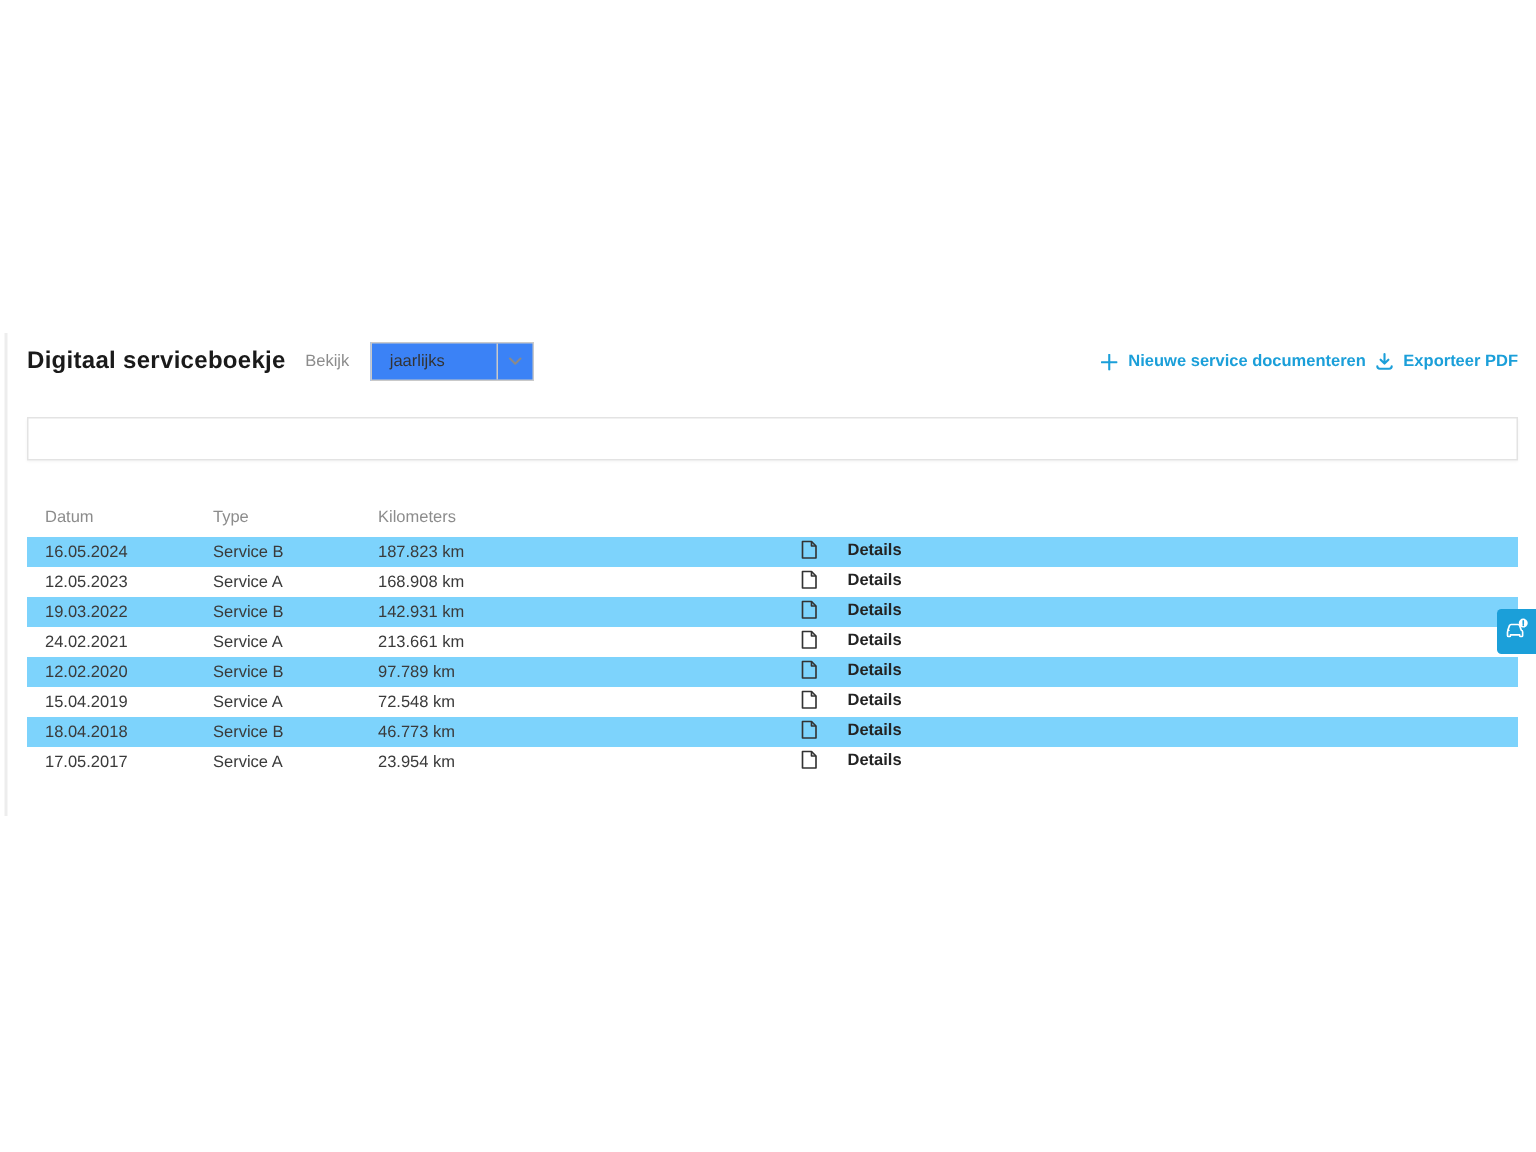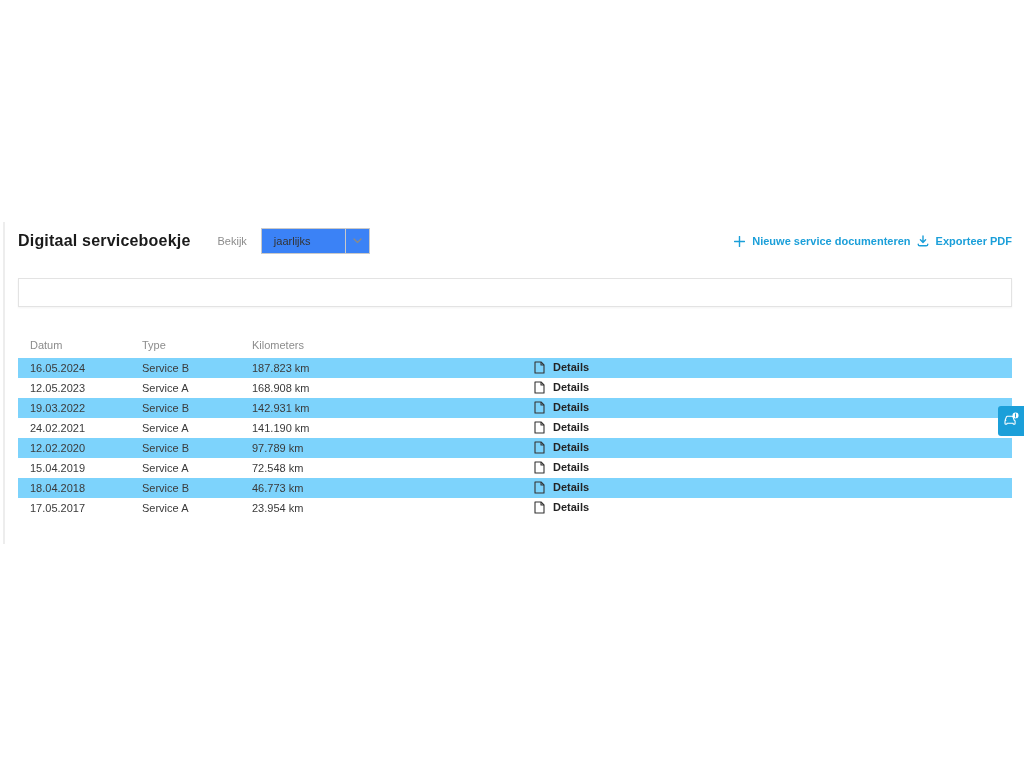--- a/index.html
+++ b/index.html
@@ -6,21 +6,21 @@
   html,body { width:1024px; height:768px; background:#ffffff; overflow:hidden;
               font-family:"Liberation Sans", sans-serif; color:#3a3a3a; }
   .stage { position:relative; width:1024px; height:664px; background:#fff; }
 
   .panel { position:absolute; top:222px; left:3px; right:0; height:322px;
            border-left:2px solid #ededed; padding:0 12px 0 13px; }
 
   
   .panel-header { display:flex; align-items:center; height:38px; }
   .page-title { font-size:16px; font-weight:bold; color:#1a1a1a; letter-spacing:.2px; }
-  .view-label { font-size:11px; color:#8c8c8c; margin-left:27px; }
+  .view-label { font-size:11px; color:#8c8c8c; margin-left:13px; }
   .select { display:flex; align-items:stretch; margin-left:14px; width:109px; height:26px;
             background:#3b82f6; border:1px solid #c9c9c9; cursor:pointer; }
   .select-value { flex:1; display:flex; align-items:center; padding-left:12px;
                   font-size:11px; color:#333; }
   .select-caret { width:24px; display:flex; align-items:center; justify-content:center;
                   border-left:1px solid #c9c9c9; color:#8a8a8a; }
   .actions { margin-left:auto; display:flex; align-items:center; gap:6px; }
   .action { display:flex; align-items:center; gap:7px; font-size:11px; font-weight:bold;
             color:var(--accent,#1b9fd9); cursor:pointer; text-decoration:none; white-space:nowrap; }
   .action svg { display:block; }
@@ -29,21 +29,21 @@
   .empty-strip { margin-top:18px; height:29px; background:#fff; border:1px solid #e3e3e3;
                  box-shadow:0 1px 2px rgba(0,0,0,0.05); }
 
   
   .table { margin-top:24px; }
   .tr, .thead { display:grid; grid-template-columns:112px 110px 270px 1fr;
                 align-items:center; padding-left:12px; }
   .thead { height:26px; font-size:11px; color:#8c8c8c;margin-top:25px; }
   .tr { height:20px; font-size:11px; color:#3a3a3a; }
   .tr.alt { background:#7dd3fc; }
-  .details-link { display:inline-flex; align-items:center; gap:8px; cursor:pointer;
+  .details-link { display:inline-flex; align-items:center; gap:20px; cursor:pointer;
                   text-decoration:none; color:#232323; font-weight:bold; font-size:11px;padding-left:12px; }
   .details-link svg { display:block; }
 
   
   .fab { position:absolute; top:406px; right:0; width:26px; height:30px; border:none;
          background:var(--accent,#1b9fd9); border-radius:3px 0 0 3px; cursor:pointer;
          display:flex; align-items:center; justify-content:center; padding:0; }
 </style>
 </head>
 <body>
@@ -132,21 +132,21 @@
                     <path d="M1 1h6l3 3v8H1z" fill="none" stroke="#333" stroke-width="1.1" stroke-linejoin="round"></path>
                     <path d="M7 1v3h3" fill="none" stroke="#333" stroke-width="1.1" stroke-linejoin="round"></path>
                   </svg>
                 </span>
                 <span>Details</span>
               </a></div>
           </div>
           <div class="tr">
             <div>24.02.2021</div>
             <div>Service A</div>
-            <div>141.190 km</div>
+            <div>213.661 km</div>
             <div><a class="details-link">
                 <span>
                   <svg width="11" height="13" viewBox="0 0 11 13">
                     <path d="M1 1h6l3 3v8H1z" fill="none" stroke="#333" stroke-width="1.1" stroke-linejoin="round"></path>
                     <path d="M7 1v3h3" fill="none" stroke="#333" stroke-width="1.1" stroke-linejoin="round"></path>
                   </svg>
                 </span>
                 <span>Details</span>
               </a></div>
           </div>

